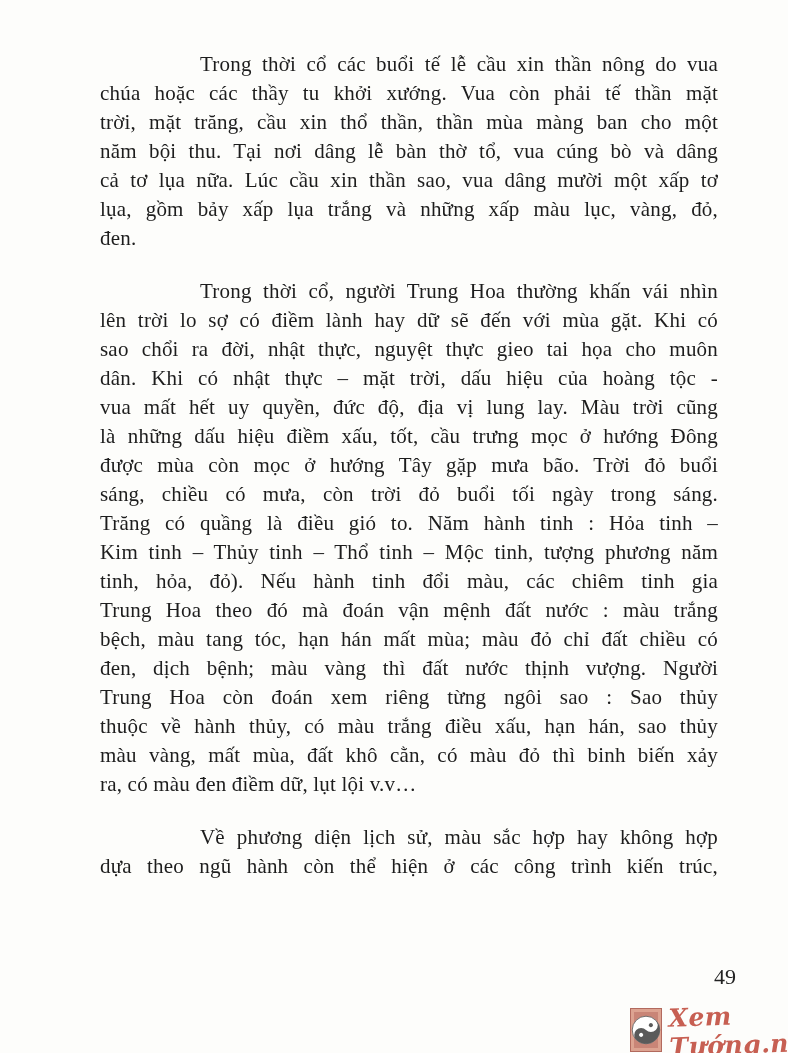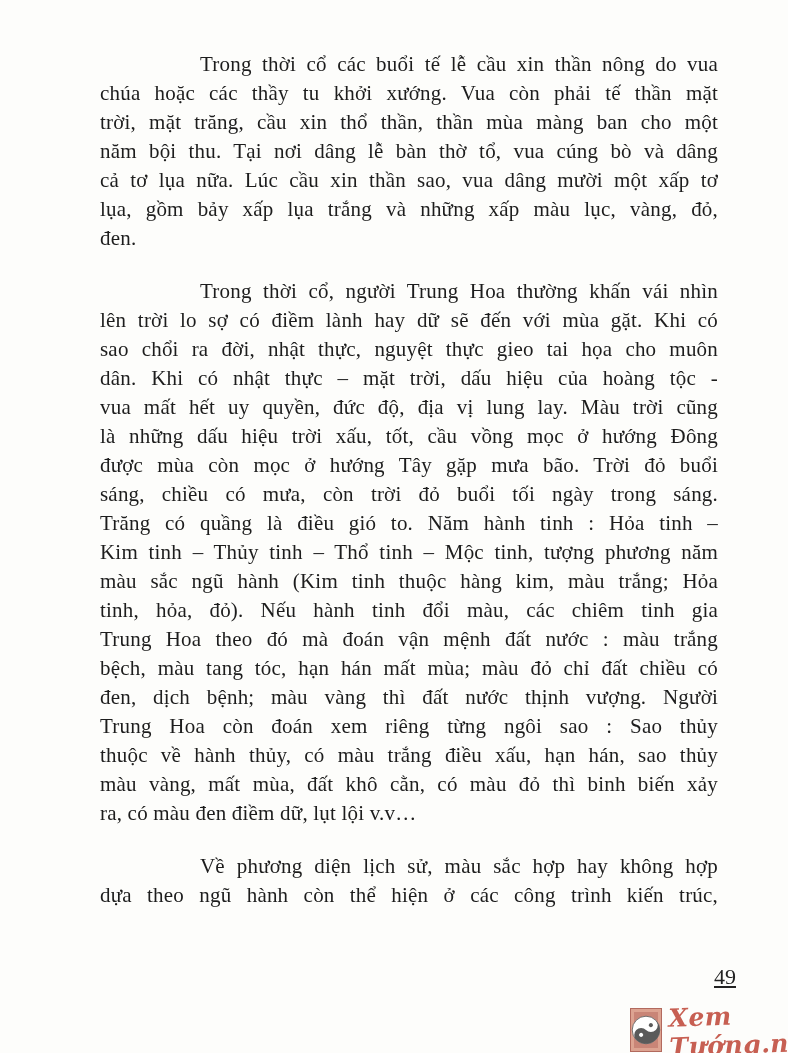--- a/index.html
+++ b/index.html
@@ -32,21 +32,20 @@
     text-justify:inter-word;
     white-space:nowrap;
   }
   .line.first { text-indent:100px; }
   .line.last  { text-align-last:left; white-space:normal; }
   .page-number {
     position:absolute;
     left:714px; top:964px;
     font-size:22px;
     color:#222;
-    text-decoration:underline;
   }
   .watermark {
     position:absolute;
     left:630px; top:1001px;
     display:flex;
     align-items:center;
     gap:7px;
   }
   .wm-logo {
     width:40px; height:44px;
@@ -83,26 +82,25 @@
         <div class="line">cả tơ lụa nữa. Lúc cầu xin thần sao, vua dâng mười một xấp tơ</div>
         <div class="line">lụa, gồm bảy xấp lụa trắng và những xấp màu lục, vàng, đỏ,</div>
         <div class="line last">đen.</div>
       </div>
       <div class="para">
         <div class="line first">Trong thời cổ, người Trung Hoa thường khấn vái nhìn</div>
         <div class="line">lên trời lo sợ có điềm lành hay dữ sẽ đến với mùa gặt. Khi có</div>
         <div class="line">sao chổi ra đời, nhật thực, nguyệt thực gieo tai họa cho muôn</div>
         <div class="line">dân. Khi có nhật thực – mặt trời, dấu hiệu của hoàng tộc -</div>
         <div class="line">vua mất hết uy quyền, đức độ, địa vị lung lay. Màu trời cũng</div>
-        <div class="line">là những dấu hiệu trời xấu, tốt, cầu vồng mọc ở hướng Đông</div>
+        <div class="line">là những dấu hiệu điềm xấu, tốt, cầu trưng mọc ở hướng Đông</div>
         <div class="line">được mùa còn mọc ở hướng Tây gặp mưa bão. Trời đỏ buổi</div>
         <div class="line">sáng, chiều có mưa, còn trời đỏ buổi tối ngày trong sáng.</div>
         <div class="line">Trăng có quầng là điều gió to. Năm hành tinh : Hỏa tinh –</div>
         <div class="line">Kim tinh – Thủy tinh – Thổ tinh – Mộc tinh, tượng phương năm</div>
-        <div class="line">màu sắc ngũ hành (Kim tinh thuộc hàng kim, màu trắng; Hỏa</div>
         <div class="line">tinh, hỏa, đỏ). Nếu hành tinh đổi màu, các chiêm tinh gia</div>
         <div class="line">Trung Hoa theo đó mà đoán vận mệnh đất nước : màu trắng</div>
         <div class="line">bệch, màu tang tóc, hạn hán mất mùa; màu đỏ chỉ đất chiều có</div>
         <div class="line">đen, dịch bệnh; màu vàng thì đất nước thịnh vượng. Người</div>
         <div class="line">Trung Hoa còn đoán xem riêng từng ngôi sao : Sao thủy</div>
         <div class="line">thuộc về hành thủy, có màu trắng điều xấu, hạn hán, sao thủy</div>
         <div class="line">màu vàng, mất mùa, đất khô cằn, có màu đỏ thì binh biến xảy</div>
         <div class="line last">ra, có màu đen điềm dữ, lụt lội v.v…</div>
       </div>
       <div class="para">

